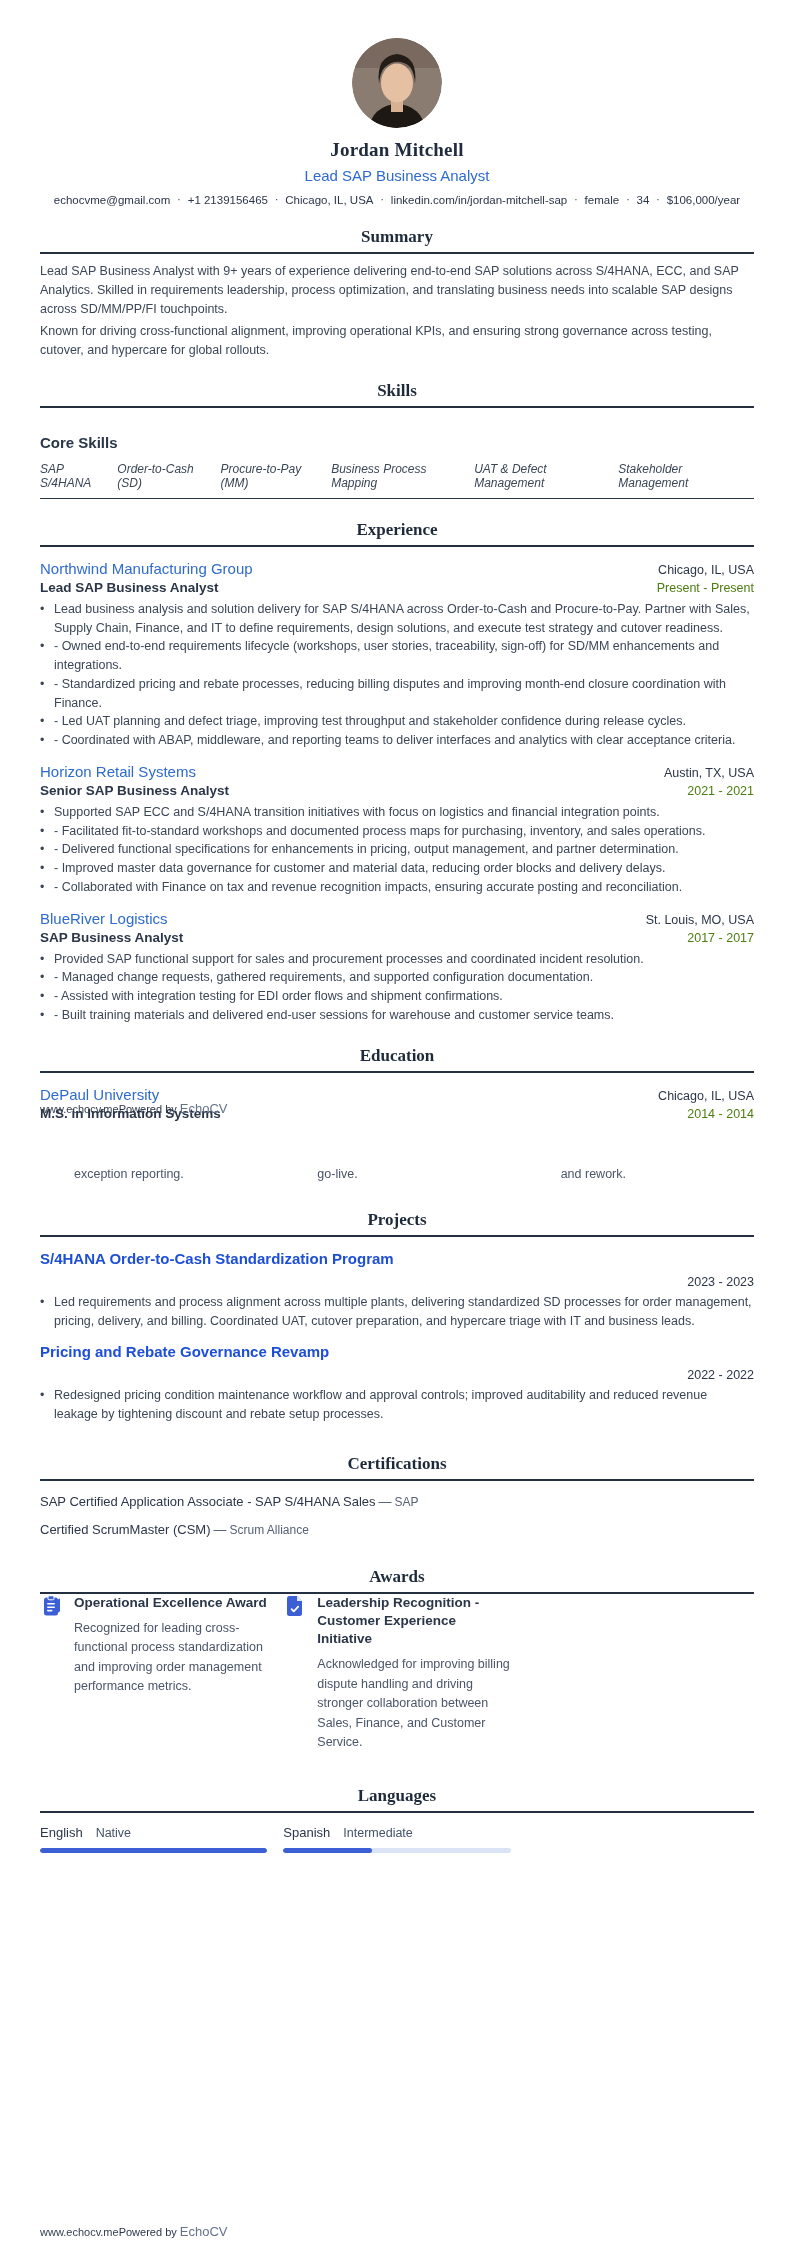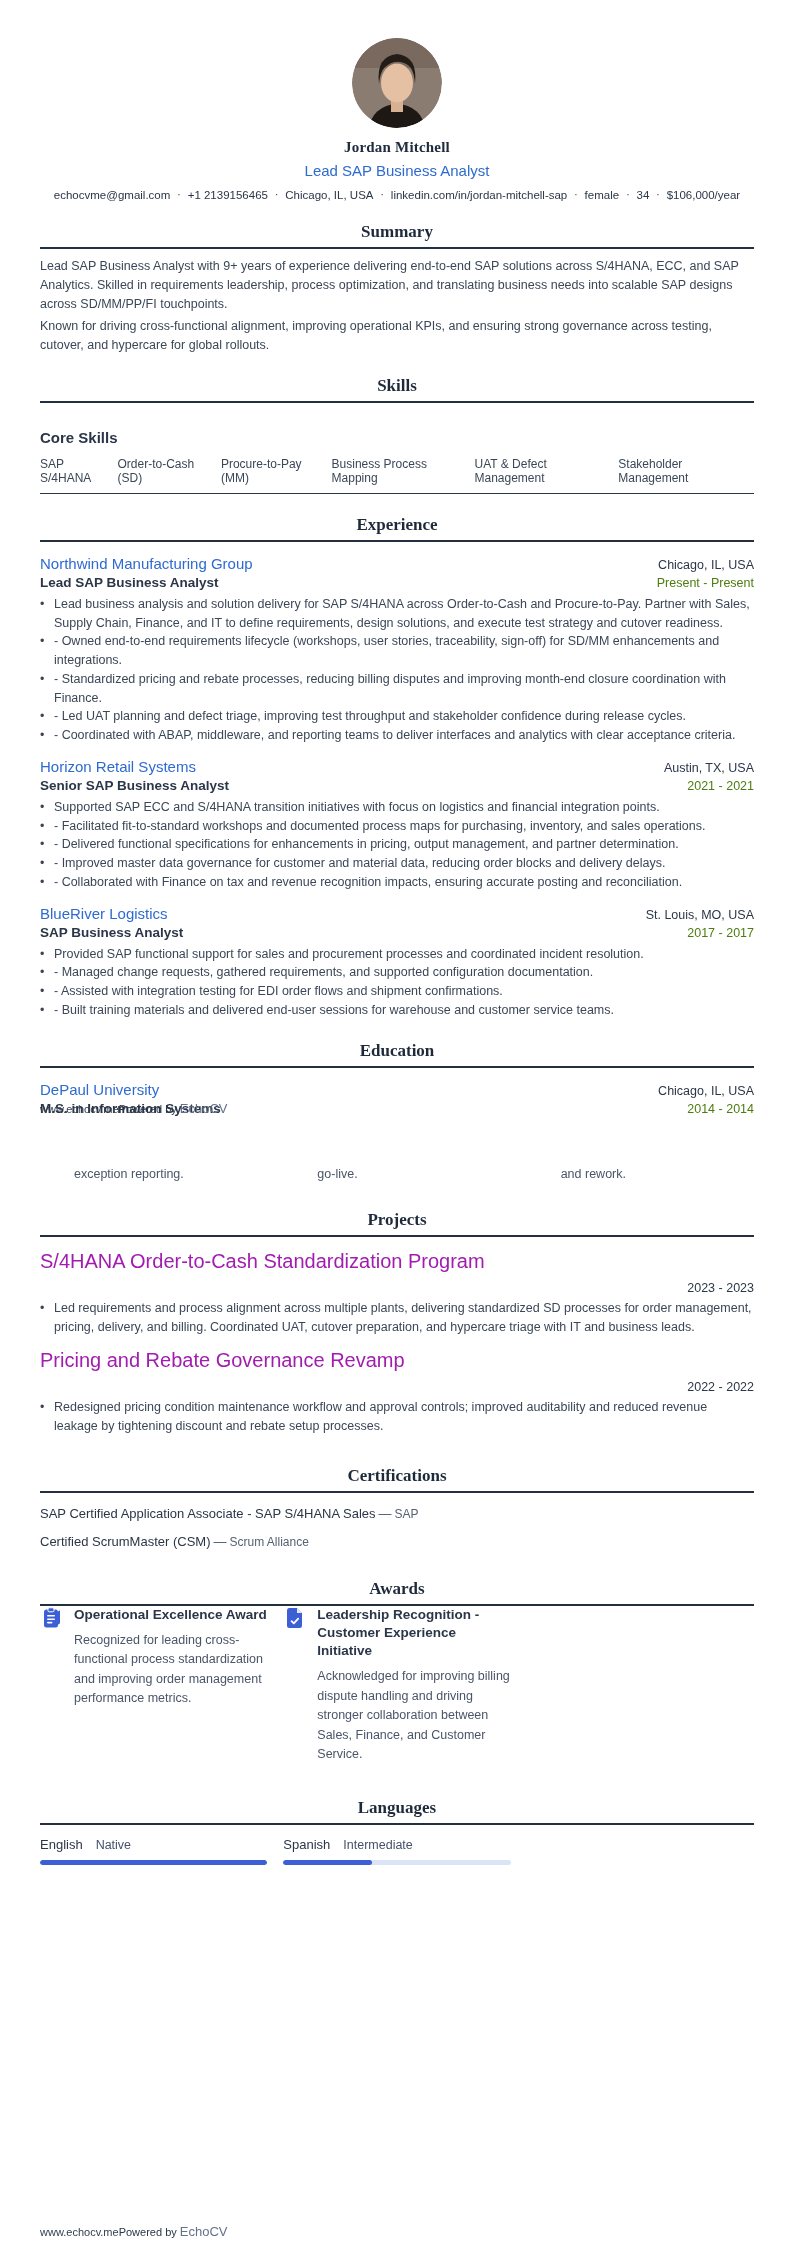--- a/index.html
+++ b/index.html
@@ -9,35 +9,35 @@
     font-family:"Liberation Sans", sans-serif;
     color:#3b4757;
     -webkit-font-smoothing:antialiased;
   }
   .page { position:relative; width:794px; height:1123px; background:#fff; overflow:hidden; }
   .content { padding:0 40px; }
 
   
   .resume-header { text-align:center; padding-top:38px; }
   .avatar { width:90px; height:90px; border-radius:50%; margin:0 auto; overflow:hidden; display:block; }
-  .person-name { font-family:"Liberation Serif", serif; font-weight:700; font-size:15px; color:#202c3e; margin-top:11px; letter-spacing:.2px; }
+  .person-name { font-family:"Liberation Serif", serif; font-weight:700; font-size:19px; color:#202c3e; margin-top:11px; letter-spacing:.2px; }
   .person-title { color:#2e6bd0; font-size:15px; margin-top:6px; }
   .contact-line { margin-top:10px; font-size:11.5px; color:#2b3648; }
   .contact-line .sep { color:#2b3648; padding:0 7px; font-size:10px; vertical-align:1px; }
 
   
   .section { margin-top:21px; }
   .section-title { text-align:center; font-family:"Liberation Serif", serif; font-weight:700; font-size:17px; color:#1e2a3a; }
   .section-rule { height:2px; background:#243040; margin-top:5px; }
 
   .para { font-size:12.5px; line-height:1.5; margin-top:8px; color:#3b4757; }
 
   
   .skills-group-title { margin-top:26px; font-size:15px; font-weight:700; color:#2b3648; }
-  .skill-row { display:flex; justify-content:space-between; margin-top:11px; }
+  .skill-row { display:flex; justify-content:space-between; margin-top:11px;font-style:italic; }
   .skill { font-size:12px; color:#3b4757; padding-bottom:8px; border-bottom:1.5px solid #2b3648; }
 
   
   .entry { margin-top:13px; }
   .entry-head { display:flex; justify-content:space-between; align-items:flex-end; }
   .entry-org { color:#2e6bd0; font-size:15px; font-weight:500; }
   .entry-loc { color:#2b3648; font-size:12.5px; }
   .entry-subhead { display:flex; justify-content:space-between; align-items:baseline; margin-top:3px; }
   .entry-role { font-size:13.5px; font-weight:700; color:#2b3648; }
   .entry-dates { font-size:12.5px; color:#4d7c0f; }
@@ -48,21 +48,21 @@
   
   .tri-grid { display:grid; grid-template-columns:1fr 1fr 1fr; column-gap:16px; }
   .card { display:flex; gap:10px; }
   .card-icon { width:24px; height:24px; flex:none; }
   .card-title { font-size:13.5px; font-weight:700; color:#2b3648; line-height:1.35; }
   .card-desc { font-size:12.5px; color:#4a5568; line-height:1.55; margin-top:7px; }
   .cont-cell { padding-left:34px; font-size:12.5px; color:#4a5568; line-height:1.5; }
 
   
   .proj { margin-top:13px; }
-  .proj-name { font-size:20px; font-weight:400; color:#a21caf; }
+  .proj-name { font-size:15px; font-weight:700; color:#1d4ed8; }
   .proj-dates { text-align:right; font-size:12.5px; color:#2b3648; margin-top:8px; }
 
   
   .cert { margin-top:13px; font-size:13px; color:#2b3648; }
   .cert .issuer { font-size:12px; color:#566274; }
   .cert .dash { color:#44516a; padding:0 3px; }
 
   
   .lang-head { display:flex; align-items:baseline; gap:13px; }
   .lang-name { font-size:13px; color:#2b3648; }

